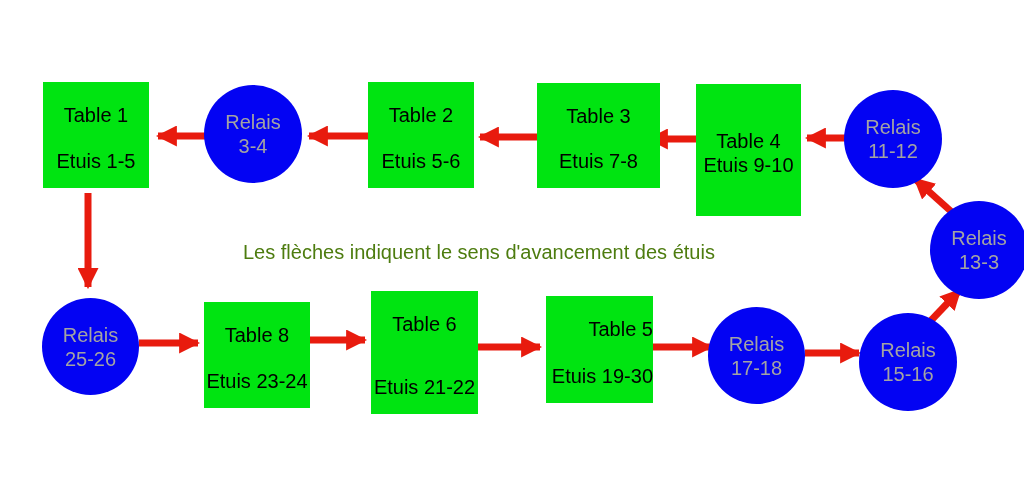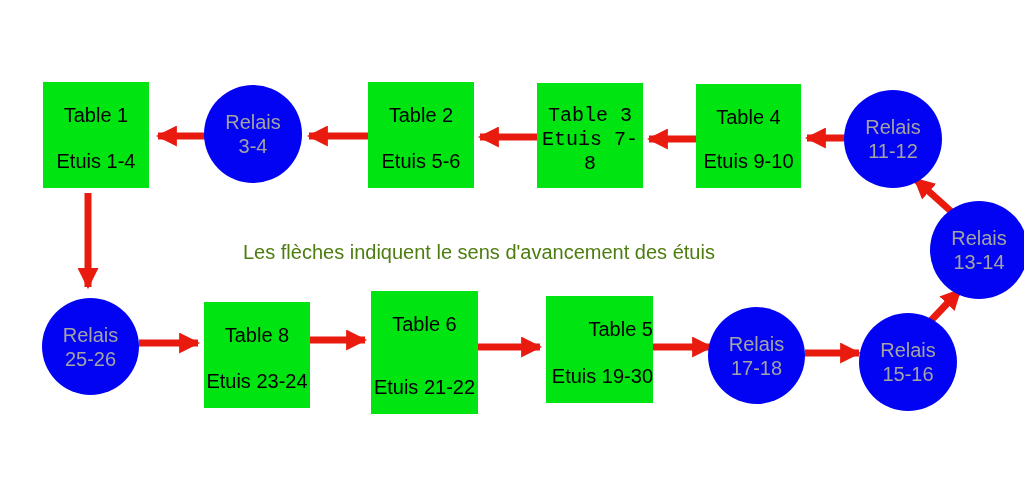--- a/index.html
+++ b/index.html
@@ -62,45 +62,45 @@
       <line x1="123" y1="343" x2="182" y2="343" marker-end="url(#ah)"></line>
       <line x1="294" y1="340" x2="349" y2="340" marker-end="url(#ah)"></line>
       <line x1="462" y1="347" x2="524" y2="347" marker-end="url(#ah)"></line>
       <line x1="637" y1="347" x2="695" y2="347" marker-end="url(#ah)"></line>
       <line x1="789" y1="353" x2="843" y2="353" marker-end="url(#ah)"></line>
     </g>
   </svg>
 
   <div class="node table" style="left:27px;top:82px;width:106px;height:106px;">
     <span>Table 1</span>
-    <span>Etuis 1-4</span>
+    <span>Etuis 1-5</span>
   </div>
   <div class="node relay" style="left:188px;top:85px;width:98px;height:98px;">
     <span>Relais</span>
     <span>3-4</span>
   </div>
   <div class="node table" style="left:352px;top:82px;width:106px;height:106px;text-align:right;">
     <span>Table 2</span>
     <span>Etuis 5-6</span>
   </div>
-  <div class="node table" style="left:521px;top:83px;width:106px;height:105px;font-family:Liberation Mono, monospace;">
+  <div class="node table" style="left:521px;top:83px;width:123px;height:105px;">
     <span>Table 3</span>
     <span>Etuis 7-8</span>
   </div>
-  <div class="node table" style="left:680px;top:84px;width:105px;height:104px;">
+  <div class="node table" style="left:680px;top:84px;width:105px;height:132px;justify-content:center;">
     <span>Table 4</span>
     <span>Etuis 9-10</span>
   </div>
   <div class="node relay" style="left:828px;top:90px;width:98px;height:98px;">
     <span>Relais</span>
     <span>11-12</span>
   </div>
   <div class="node relay" style="left:914px;top:201px;width:98px;height:98px;">
     <span>Relais</span>
-    <span>13-14</span>
+    <span>13-3</span>
   </div>
 
   <div class="note" style="left:227px;top:241px;">Les flèches indiquent le sens d'avancement des étuis</div>
 
   <div class="node relay" style="left:26px;top:298px;width:97px;height:97px;">
     <span>Relais</span>
     <span>25-26</span>
   </div>
   <div class="node table" style="left:188px;top:302px;width:106px;height:106px;">
     <span>Table 8</span>

